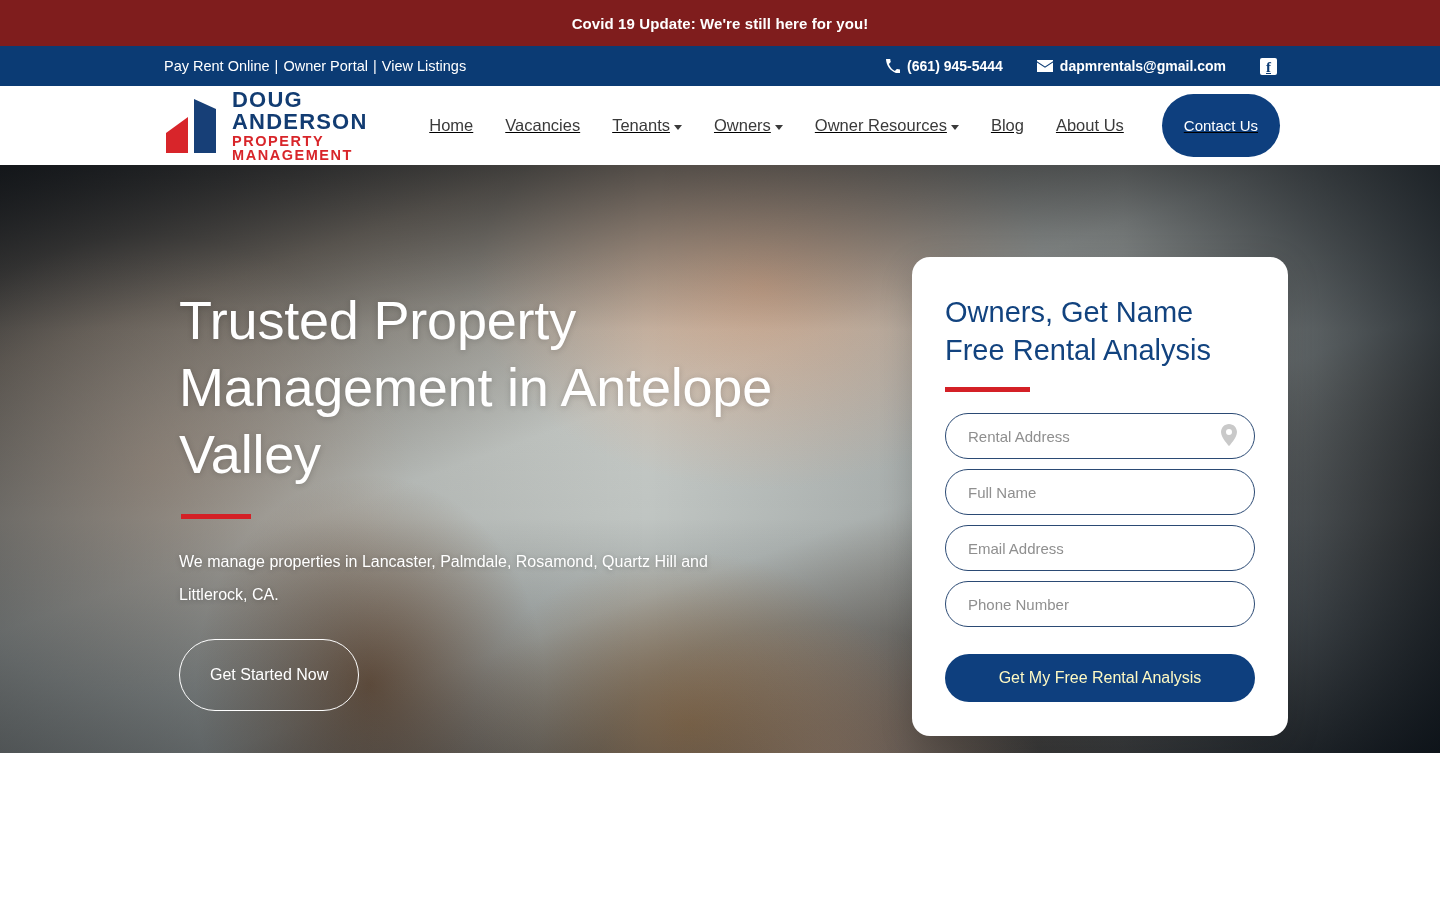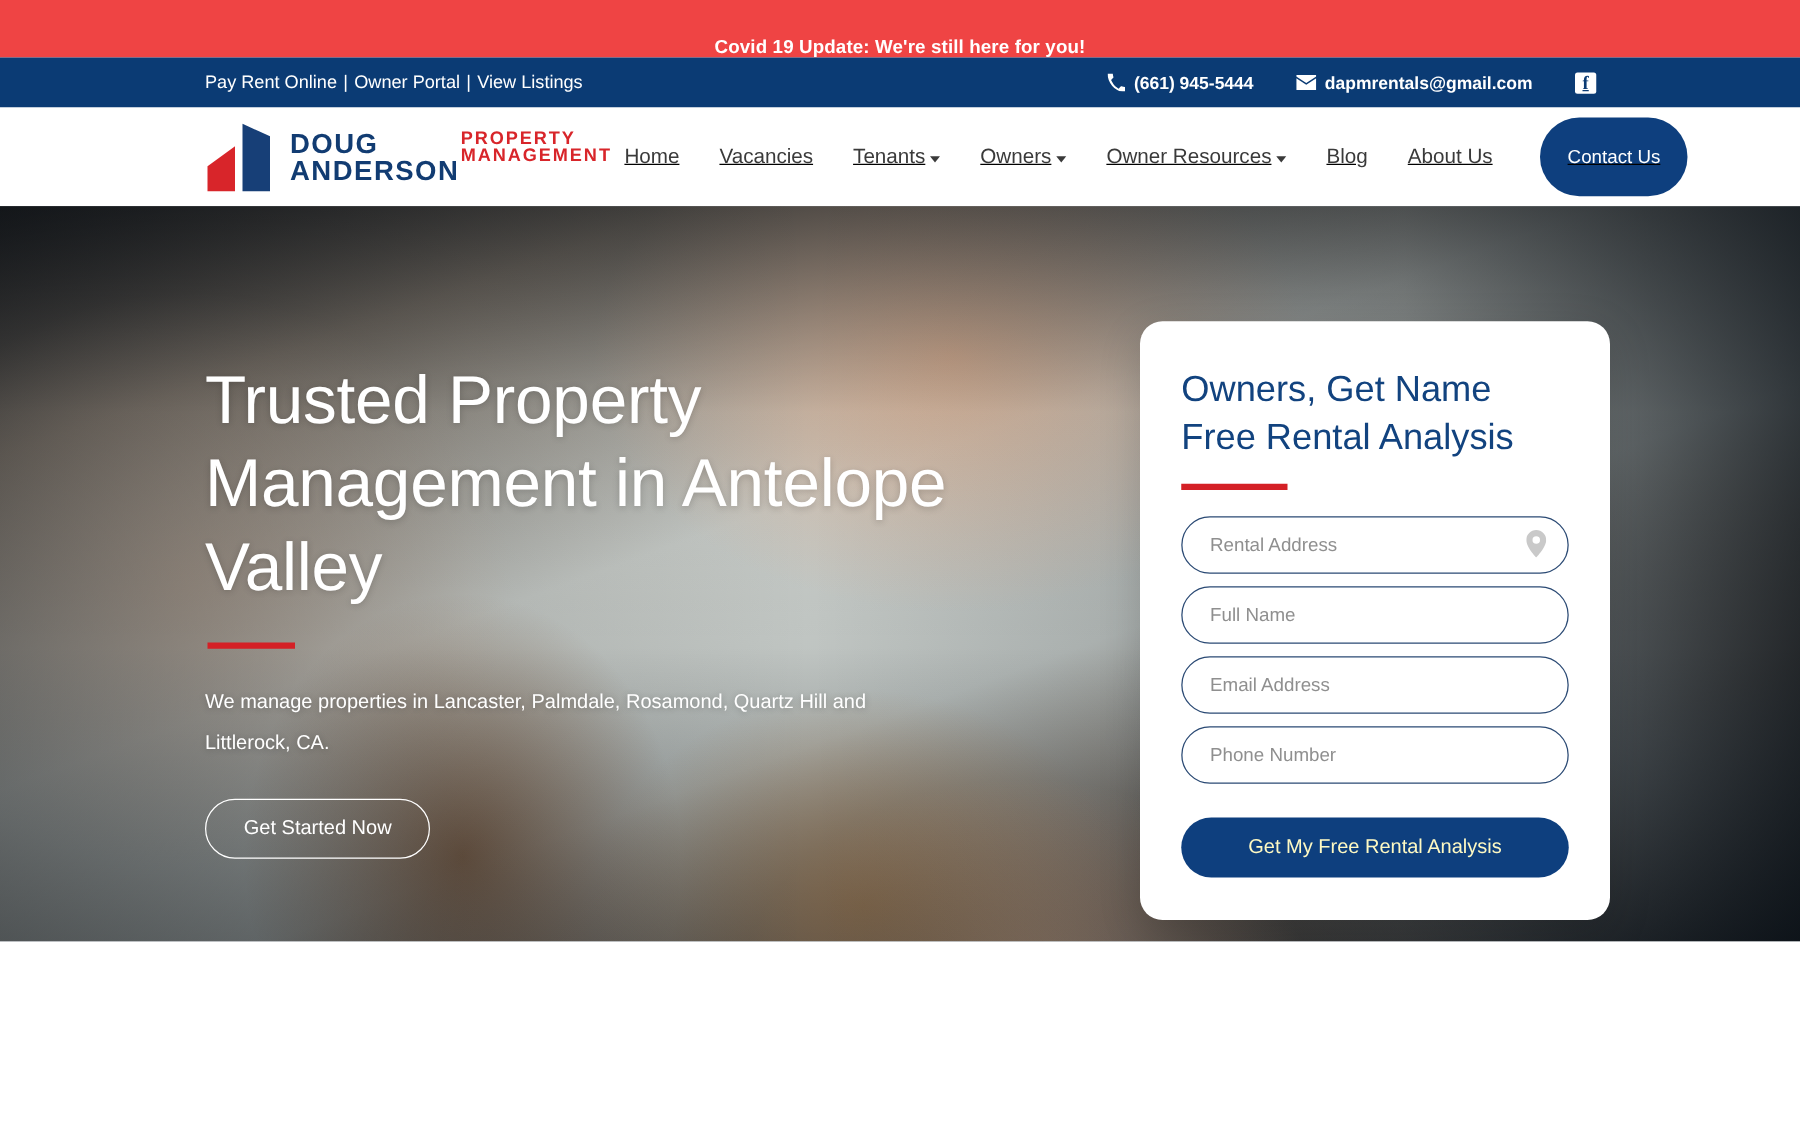--- a/index.html
+++ b/index.html
@@ -6,22 +6,22 @@
   html, body {
     width: 1440px; height: 900px;
     font-family: "Liberation Sans", sans-serif;
     background: #ffffff;
     overflow: hidden;
   }
 
   
   .announce {
     height: 46px;
-    background: #ef4444;
-    display: flex; align-items: flex-end; justify-content: center;
+    background: #7f1d1d;
+    display: flex; align-items: center; justify-content: center;
   }
   .announce-text {
     color: #ffffff;
     font-size: 15px;
     font-weight: bold;
     letter-spacing: .1px;
   }
 
   
   .utility {
@@ -62,21 +62,21 @@
 
   
   .header {
     height: 79px;
     background: #ffffff;
     display: flex; align-items: center;
     padding: 0 160px 0 164px;
   }
   .logo { display: flex; align-items: center; gap: 14px; text-decoration: none; }
   .logo-mark { width: 54px; height: 58px; display: block; }
-  .logo-words { display: flex; gap: 1px; }
+  .logo-words { display: flex; flex-direction: column; gap: 1px; }
   .logo-line1 {
     color: #123c72; font-size: 22px; font-weight: bold;
     letter-spacing: 1.2px; line-height: 1;
   }
   .logo-line2 {
     color: #d8252a; font-size: 14.5px; font-weight: bold;
     letter-spacing: 1.55px; line-height: 1;
   }
   .nav {
     margin-left: auto;
@@ -136,21 +136,21 @@
     background:
       linear-gradient(to right, rgba(12,16,20,.42) 0%, rgba(12,16,20,.12) 26%, rgba(12,16,20,0) 45%, rgba(12,16,20,.18) 78%, rgba(8,14,20,.75) 100%),
       linear-gradient(to bottom, rgba(10,14,18,.55) 0%, rgba(10,14,18,.05) 28%, rgba(10,14,18,0) 60%, rgba(10,14,18,.35) 100%);
   }
   .hero-inner {
     position: relative;
     height: 100%;
     padding: 0 160px 0 164px;
   }
 
-  .hero-copy { position: absolute; left: 164px; top: 122px; width: 620px; }
+  .hero-copy { position: absolute; left: 179px; top: 122px; width: 620px; }
   .hero-title {
     color: #ffffff;
     font-size: 54px;
     line-height: 67px;
     font-weight: normal;
     letter-spacing: -.2px;
     text-shadow: 0 1px 6px rgba(0,0,0,.18);
   }
   .hero-rule {
     width: 70px; height: 5px;
@@ -165,21 +165,21 @@
     text-shadow: 0 1px 5px rgba(0,0,0,.25);
   }
   .hero-cta {
     margin-top: 28px;
     display: inline-block;
     border: 1.5px solid #ffffff;
     border-radius: 40px;
     color: #ffffff;
     background: transparent;
     font-size: 16px;
-    padding: 14px 30px;
+    padding: 26px 30px;
     cursor: pointer;
     font-family: "Liberation Sans", sans-serif;
   }
 
   
   .form-card {
     position: absolute;
     right: 152px; top: 92px;
     width: 376px;
     background: #ffffff;

